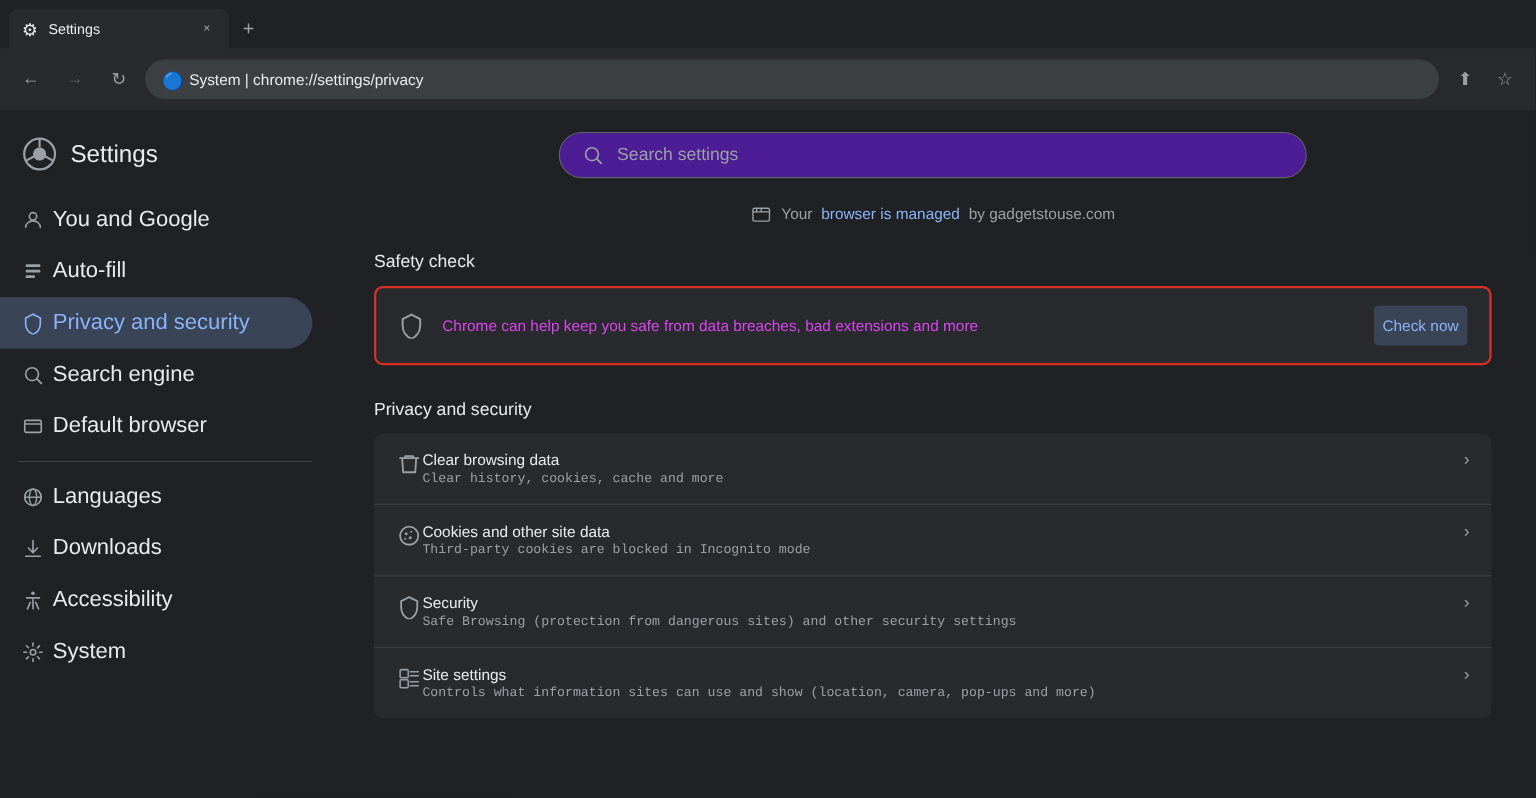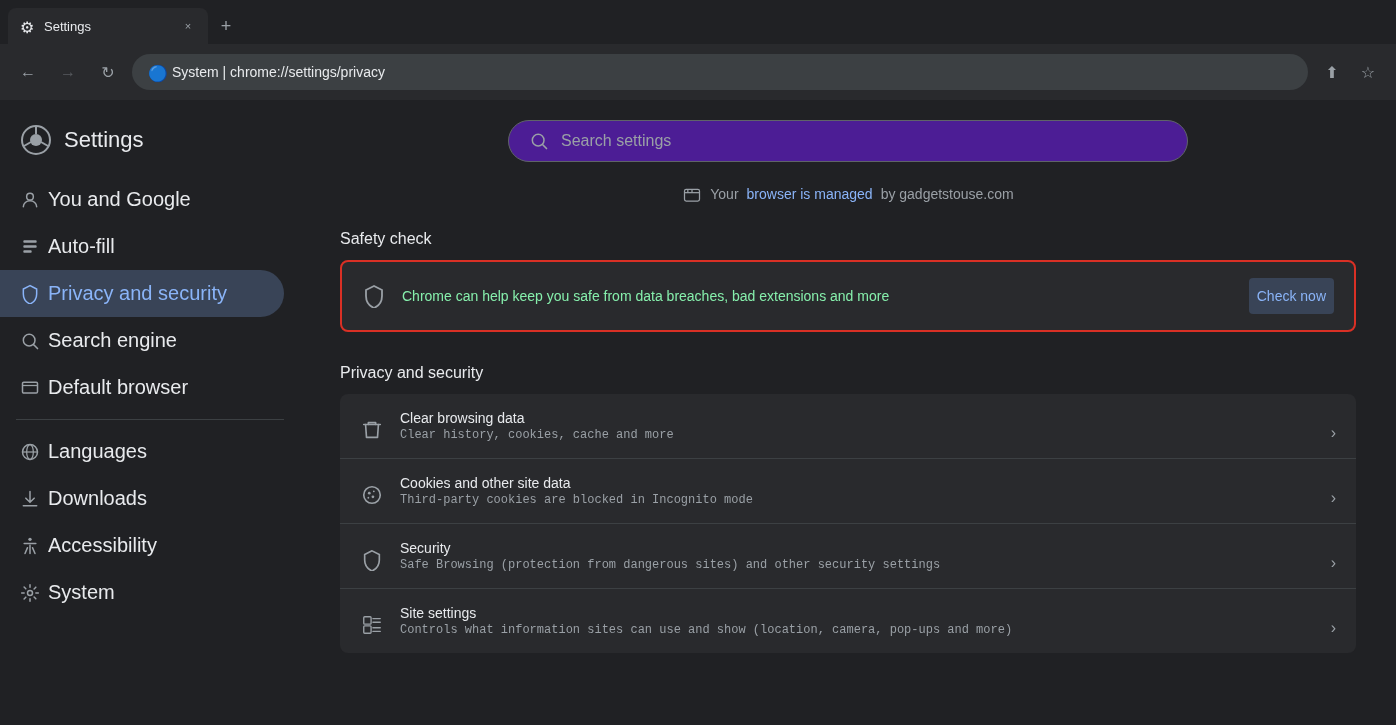--- a/index.html
+++ b/index.html
@@ -44,27 +44,27 @@
 
     .managed-banner { display: flex; align-items: flex-start; justify-content: center; gap: 8px; font-size: 14px; color: #9aa0a6; margin-bottom: 24px; }
     .managed-link { color: #8ab4f8; text-decoration: none; }
 
     .section-title { font-size: 16px; font-weight: 500; color: #e8eaed; margin-bottom: 12px; }
 
     
     .safety-check-card { border: 2px solid #d93025; border-radius: 8px; padding: 16px 20px; display: flex; align-items: center; justify-content: space-between; margin-bottom: 32px; background: #292a2d; }
     .safety-check-left { display: flex; align-items: center; gap: 16px; }
     .safety-icon { width: 24px; height: 24px; display: flex; align-items: center; justify-content: center; color: #9aa0a6; font-size: 18px; flex-shrink: 0; }
-    .safety-text { font-size: 14px; color: #86efac; text-align: center; }
+    .safety-text { font-size: 14px; color: #d946ef; text-align: center; }
     .check-now-btn { background: #394457; color: #8ab4f8; border: none; border-radius: 4px; padding: 10px 8px; font-size: 14px; cursor: pointer; white-space: nowrap; }
 
     
     .privacy-section { }
     .settings-list { background: #292a2d; border-radius: 8px; overflow: hidden; }
-    .settings-item { display: flex; align-items: flex-end; padding: 16px 20px; border-bottom: 1px solid #3c4043; cursor: pointer; gap: 16px; }
+    .settings-item { display: flex; align-items: flex-start; padding: 16px 20px; border-bottom: 1px solid #3c4043; cursor: pointer; }
     .settings-item:last-child { border-bottom: none; }
     .item-icon { width: 24px; height: 24px; display: flex; align-items: center; justify-content: center; font-size: 18px; color: #9aa0a6; flex-shrink: 0; }
     .item-content { flex: 1; }
     .item-title { font-size: 14px; color: #e8eaed; margin-bottom: 2px; }
     .item-subtitle { font-size: 12px; color: #9aa0a6; font-family: Liberation Mono, monospace; }
     .chevron { color: #9aa0a6; font-size: 16px; }
   </style>
 </head>
 <body>
 

